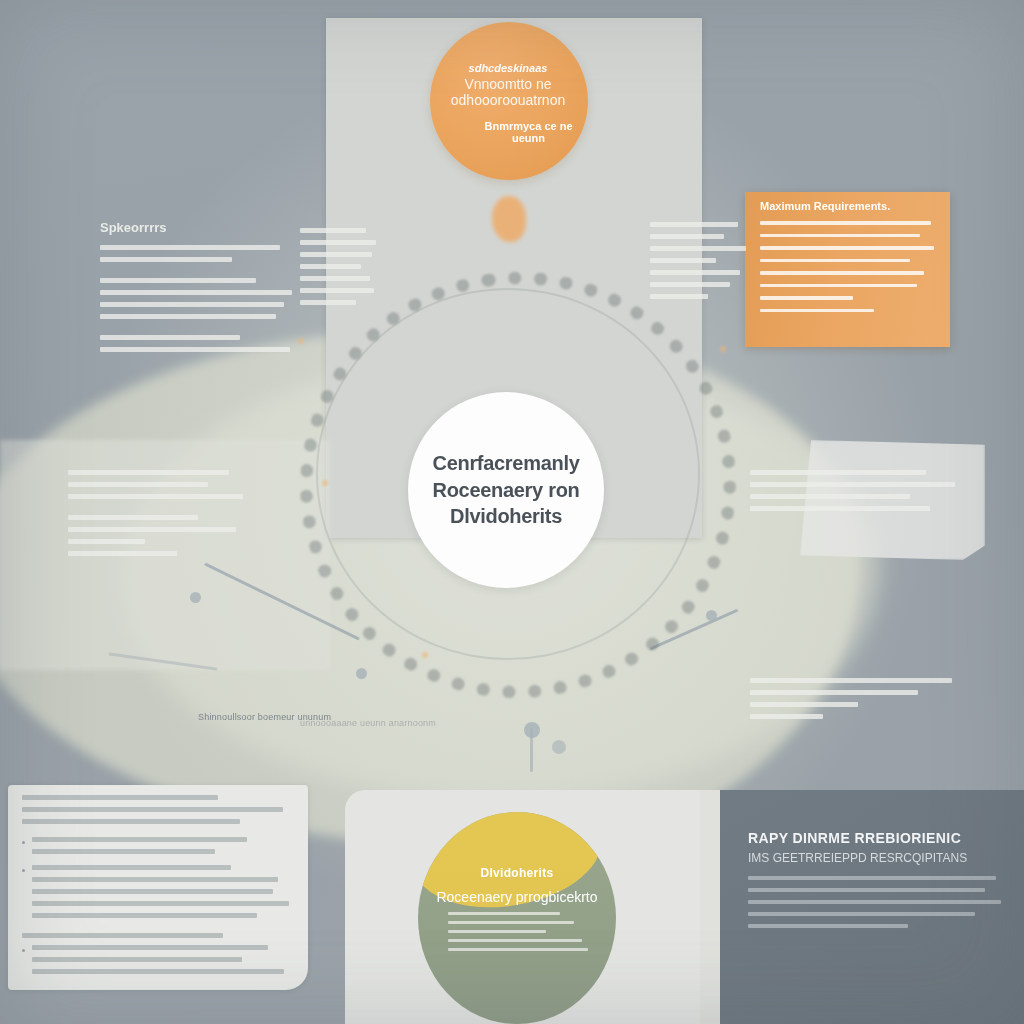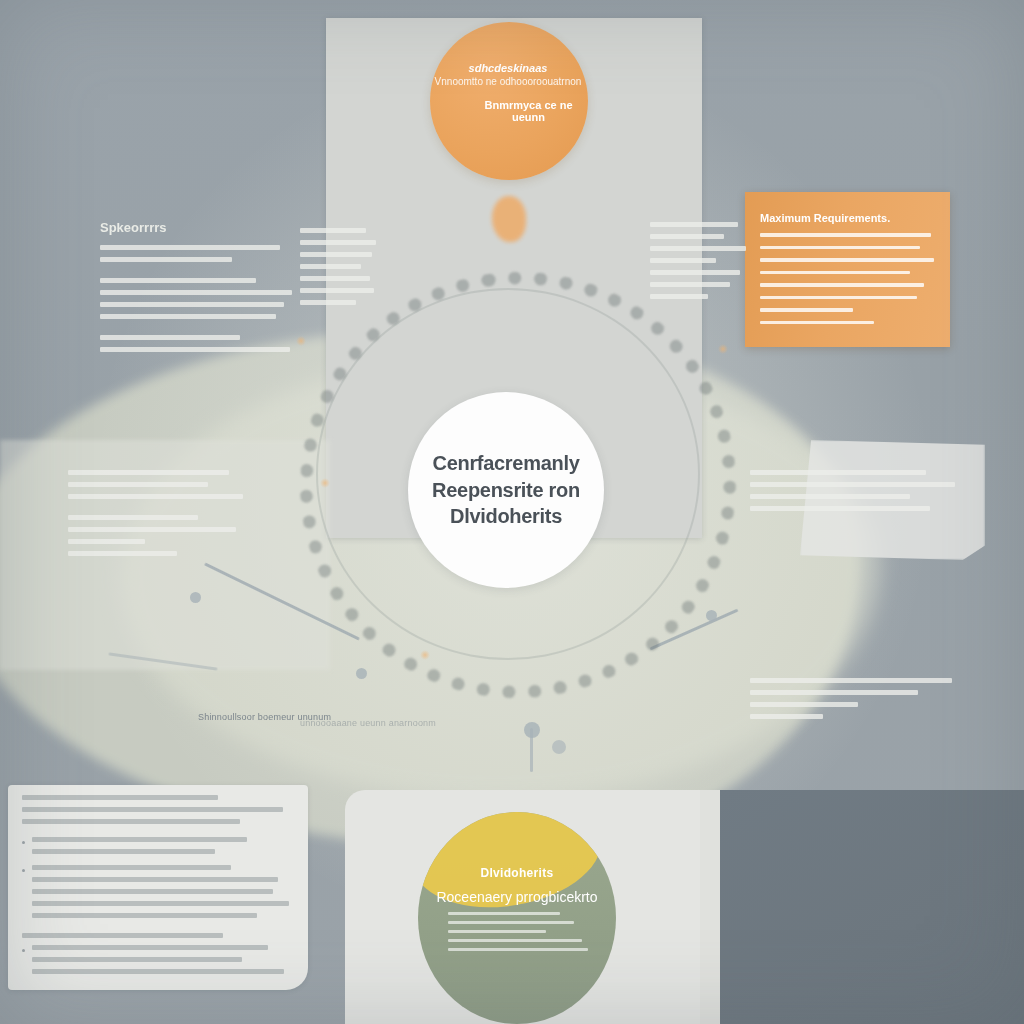--- a/index.html
+++ b/index.html
@@ -121,21 +121,21 @@
   .bullets .lines{flex:1;}
   .bullets .ph{background:rgba(120,130,136,.42);}
 
   .dark-txt{position:absolute;left:748px;top:830px;width:258px;}
   .dark-h{color:#f2f4f5;font-weight:bold;font-size:14px;letter-spacing:.4px;
     filter:blur(.6px);}
   .dark-s{color:#d6dbdf;font-size:12px;margin-top:5px;margin-bottom:11px;
     filter:blur(.6px);}
   .dark-txt .ph{background:rgba(226,231,234,.46);height:4px;margin-bottom:8px;}
 
-  .or-txt{position:absolute;left:760px;top:212px;width:178px;}
+  .or-txt{position:absolute;left:760px;top:200px;width:178px;}
   .or-h{color:#ffffff;font-weight:bold;font-size:11px;margin-bottom:9px;
     filter:blur(.6px);}
   .or-txt .ph{background:rgba(255,255,255,.82);height:3.5px;margin-bottom:9px;}
 
   .duo-lines{position:absolute;left:448px;top:912px;width:140px;}
   .duo-lines .ph{background:rgba(255,255,255,.62);height:3px;margin-bottom:6px;}
 
   .spark{position:absolute;width:10px;height:10px;opacity:.65;
     background:radial-gradient(circle,#f0b472 0%,rgba(240,180,114,0) 70%);}
   .vignette{position:absolute;inset:0;pointer-events:none;
@@ -162,21 +162,21 @@
   <div class="card card-bottom-left"></div>
 
   <div class="panel-dark-corner"></div>
   <div class="panel-dark"></div>
 
   <div class="circle-orange">
   </div>
   <div class="circle-orange-tail"></div>
   <div class="txt-block" style="left:432px;top:62px;width:152px;text-align:center;">
     <div class="hdr" style="color:#fff;font-size:11px;margin-bottom:2px;font-style:italic;">sdhcdeskinaas</div>
-    <div style="color:#fdf6ee;font-size:10px;filter:blur(.7px);">Vnnoomtto ne odhoooroouatrnon</div>
+    <div style="color:#fdf6ee;font-size:14px;filter:blur(.7px);">Vnnoomtto ne odhoooroouatrnon</div>
     <div class="hdr" style="color:#fff;font-size:11px;margin-top:12px;margin-left:41px;">Bnmrmyca ce ne ueunn</div>
   </div>
 
   <div class="conn" style="left:196px;top:600px;width:172px;transform:rotate(26deg);"></div>
   <div class="conn-cap" style="left:190px;top:592px;"></div>
   <div class="conn-cap" style="left:356px;top:668px;"></div>
   <div class="conn" style="left:108px;top:660px;width:110px;transform:rotate(8deg);opacity:.4;"></div>
 
   <div class="conn" style="left:646px;top:628px;width:96px;transform:rotate(-24deg);"></div>
   <div class="conn-cap" style="left:706px;top:610px;"></div>
@@ -187,21 +187,21 @@
 
   <div class="spark" style="left:296px;top:336px;"></div>
   <div class="spark" style="left:718px;top:344px;"></div>
   <div class="spark" style="left:320px;top:478px;"></div>
   <div class="spark" style="left:420px;top:650px;"></div>
 
   <div class="ring"></div>
   <div class="ring2"></div>
   <div class="circle-hub">
     <div class="hub-line">Cenrfacremanly</div>
-    <div class="hub-line">Reepensrite ron</div>
+    <div class="hub-line">Roceenaery ron</div>
     <div class="hub-line">Dlvidoherits</div>
   </div>
 
   <div class="panel-orange"></div>
   <div class="or-txt">
     <div class="or-h">Maximum Requirements.</div>
     <div>
         <div class="ph" style="width: 96%;"></div>
         <div class="ph" style="width: 90%;"></div>
         <div class="ph" style="width: 98%;"></div>
@@ -330,18 +330,29 @@
     <div class="duo-s">Roceenaery prrogbicekrto</div>
   </div>
   <div class="duo-lines">
       <div class="ph" style="width: 80%;"></div>
       <div class="ph" style="width: 90%;"></div>
       <div class="ph" style="width: 70%;"></div>
       <div class="ph" style="width: 96%;"></div>
       <div class="ph" style="width: 100%;"></div>
     </div>
 
+  <div class="dark-txt">
+    <div class="dark-h">RAPY DINRME RREBIORIENIC</div>
+    <div class="dark-s">IMS GEETRREIEPPD RESRCQIPITANS</div>
+    <div>
+        <div class="ph" style="width: 96%;"></div>
+        <div class="ph" style="width: 92%;"></div>
+        <div class="ph" style="width: 98%;"></div>
+        <div class="ph" style="width: 88%;"></div>
+        <div class="ph" style="width: 62%;"></div>
+      </div>
+  </div>
 
   <div class="label-sm" style="left:198px;top:712px;width:200px;">Shinnoullsoor boemeur ununum</div>
   <div class="label-sm" style="left:300px;top:718px;width:200px;opacity:.5;">unnoooaaane ueunn  anarnoonm</div>
 
   <div class="vignette"></div>
 </div>
 
 </body></html>

